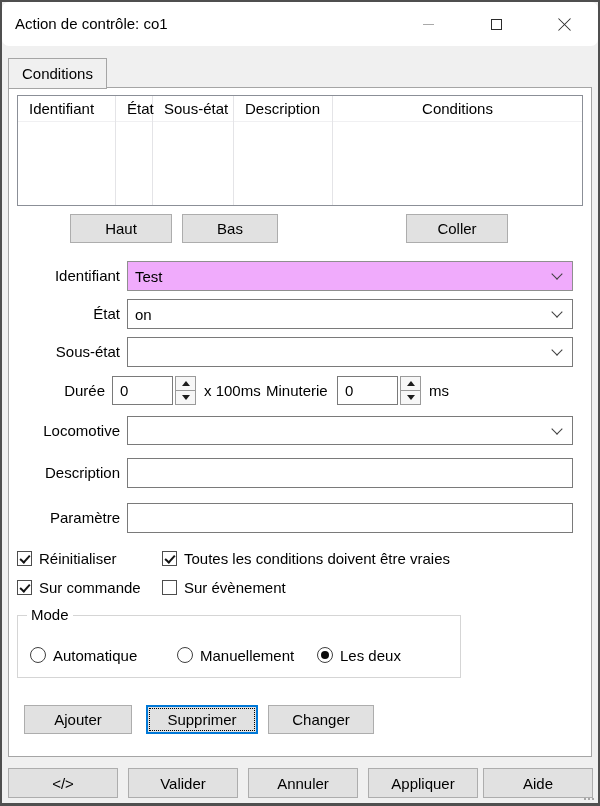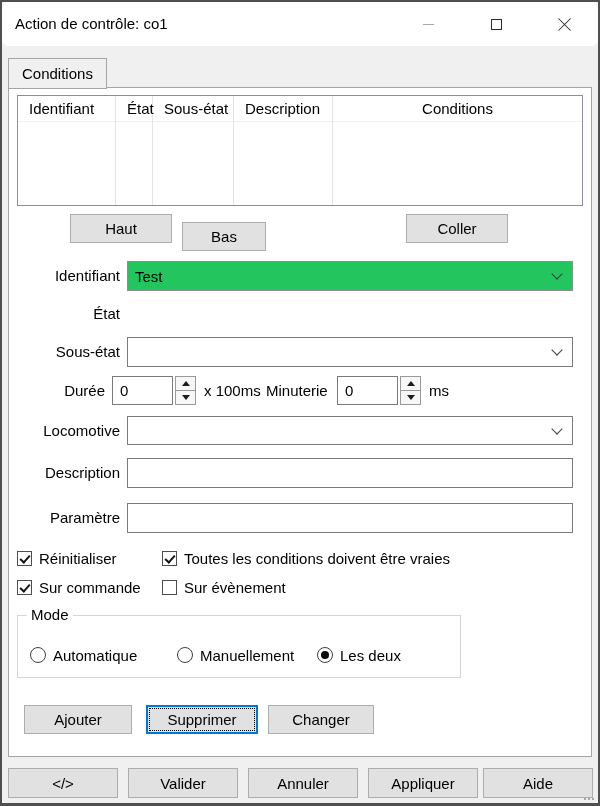--- a/index.html
+++ b/index.html
@@ -36,21 +36,21 @@
   .lv-head { height:26px; line-height:26px; padding-left:11px; white-space:nowrap; border-bottom:1px solid #f0f0f2; }
   .lv-head.center { text-align:center; padding-left:0; }
   
   .btn { position:absolute; background:#e1e1e1; border:1px solid #adadad; display:flex; align-items:center; justify-content:center;
          font-size:15px; cursor:default; }
   .btn.on { border:2px solid #0078d7; }
   .btn.on::before { content:''; position:absolute; inset:1px; border:1px dotted #000; }
   
   .flabel { position:absolute; text-align:right; white-space:nowrap; }
   .combo { position:absolute; background:#fff; border:1px solid #7a7a7a; display:flex; align-items:center; padding:0 26px 0 7px; }
-  .combo.gray { background:#22c55e; border-color:#8f8f8f; }
+  .combo.gray { background:#f0abfc; border-color:#8f8f8f; }
   .combo-val { white-space:nowrap; overflow:hidden; }
   .chevron { position:absolute; right:11px; top:50%; width:8px; height:8px; margin-top:-6px;
              border-right:1px solid #3f3f3f; border-bottom:1px solid #3f3f3f; transform:rotate(45deg); }
   .tinput { position:absolute; background:#fff; border:1px solid #7a7a7a; font-family:"Liberation Sans",sans-serif;
             font-size:15px; padding:0 6px; outline:none; color:#000; }
   .spin { position:absolute; display:flex; }
   .spin-edit { flex:1; border:1px solid #7a7a7a; background:#fff; display:flex; align-items:center; padding-left:7px; }
   .spin-btns { width:21px; margin-left:2px; display:flex; flex-direction:column; }
   .spin-b { flex:1; border:1px solid #9a9a9a; background:#f7f7f7; display:flex; align-items:center; justify-content:center; }
   .spin-b + .spin-b { margin-top:-1px; }
@@ -113,34 +113,38 @@
           <div class="lv-head">Description</div>
         </div>
       <div class="lv-col" style="flex:1">
           <div class="lv-head center">Conditions</div>
         </div>
     </div>
 
     <div class="btn" style="left:61px;top:126px;width:102px;height:29px">
         <span>Haut</span>
       </div>
-    <div class="btn" style="left:173px;top:134px;width:84px;height:29px">
+    <div class="btn" style="left:173px;top:126px;width:96px;height:29px">
         <span>Bas</span>
       </div>
     <div class="btn" style="left:397px;top:126px;width:102px;height:29px">
         <span>Coller</span>
       </div>
 
     <div class="flabel" style="left:0;top:173px;width:111px;line-height:30px">Identifiant</div>
     <div class="combo gray" style="left:118px;top:173px;width:446px;height:30px">
       <span class="combo-val">Test</span>
       <span class="chevron"></span>
     </div>
 
     <div class="flabel" style="left:0;top:211px;width:111px;line-height:30px">État</div>
+    <div class="combo" style="left:118px;top:211px;width:446px;height:30px">
+      <span class="combo-val">on</span>
+      <span class="chevron"></span>
+    </div>
 
     <div class="flabel" style="left:0;top:249px;width:111px;line-height:30px">Sous-état</div>
     <div class="combo" style="left:118px;top:249px;width:446px;height:30px">
       <span class="combo-val"></span>
       <span class="chevron"></span>
     </div>
 
     <div class="flabel" style="left:0;top:288px;width:96px;line-height:29px">Durée</div>
     <div class="spin" style="left:103px;top:288px;width:84px;height:29px">
       <div class="spin-edit">

